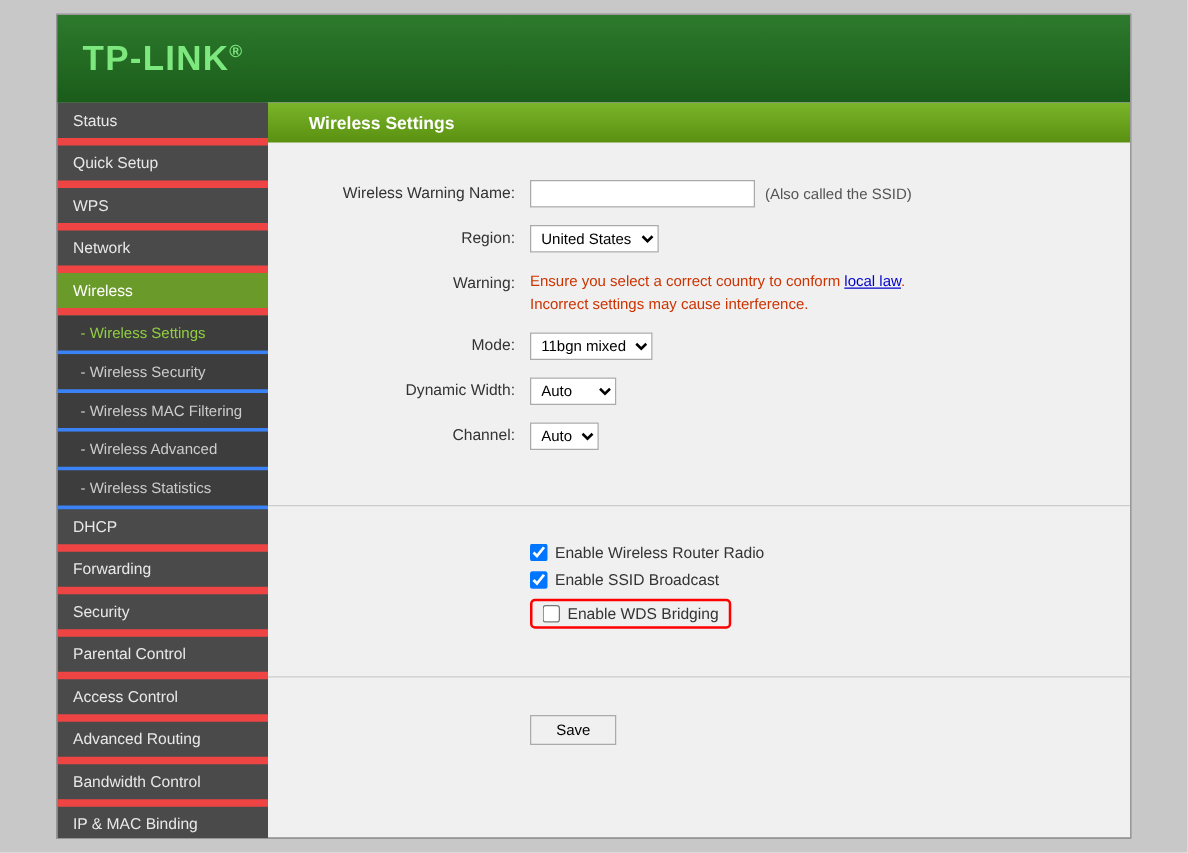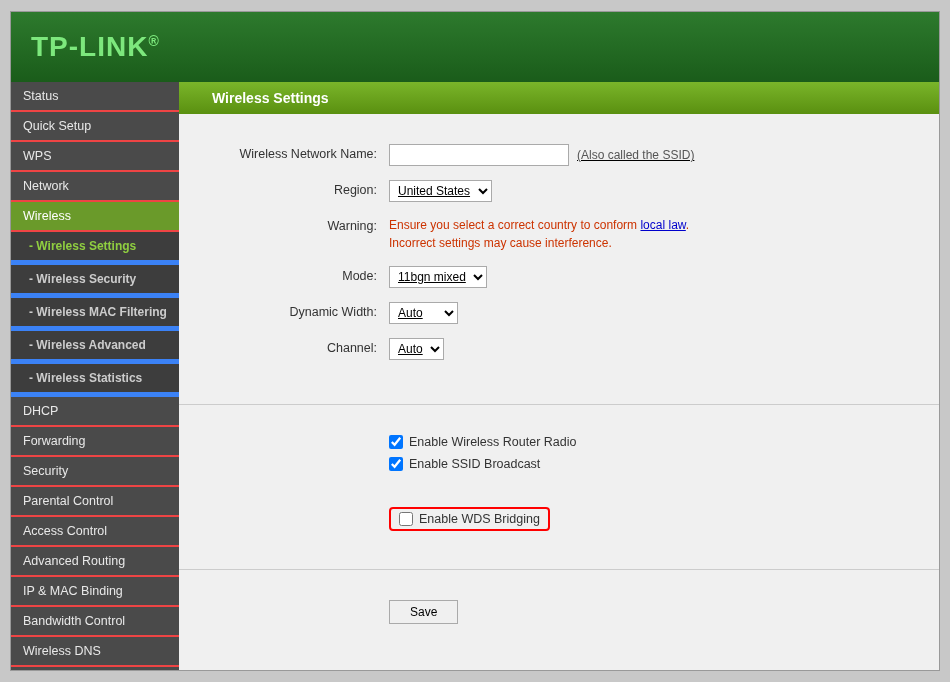--- a/index.html
+++ b/index.html
@@ -5,21 +5,21 @@
     * { margin: 0; padding: 0; box-sizing: border-box; }
     body {
       font-family: Arial, sans-serif;
       font-size: 13px;
       background: #c8c8c8;
       width: 950px;
       height: 682px;
       overflow: hidden;
     }
     .outer-frame {
-      width: 930px;
+      width: 860px;
       height: 660px;
       margin: 11px auto;
       border: 1px solid #999;
       background: #737373;
       display: flex;
       flex-direction: column;
     }
     
     .header {
       background: linear-gradient(to bottom, #2d7a2d, #1a5c1a);
@@ -51,34 +51,33 @@
       background: #4a4a4a;
       flex-shrink: 0;
       overflow-y: auto;
     }
     .sidebar-item {
       display: block;
       padding: 7px 12px;
       color: #e8e8e8;
       font-size: 12.5px;
       cursor: pointer;
-      border-bottom: 2px solid #ef4444;
+      border-bottom: 6px solid #ef4444;
       text-decoration: none;
     }
     .sidebar-item.active {
       background: #6a9a2a;
       color: #fff;
     }
     .sidebar-item.sub {
       padding-left: 18px;
       font-size: 12px;
       background: #3d3d3d;
       color: #ccc;
-      border-bottom: 5px solid #3b82f6;
-      font-weight: bold;
+      border-bottom: 3px solid #3b82f6;
     }
     .sidebar-item.sub.active-sub {
       color: #8fce40;
     }
     
     .main-content {
       flex: 1;
       background: #e8e8e8;
       overflow-y: auto;
       padding: 0;
@@ -122,27 +121,25 @@
       font-size: 12px;
       width: 180px;
       height: 22px;
     }
     select {
       border: 1px solid #aaa;
       padding: 2px 4px;
       font-size: 12px;
       height: 22px;
       background: #fff;
-      text-decoration: underline;
     }
     .ssid-row {
       display: flex;
       align-items: center;
       gap: 8px;
-      text-decoration: underline;
     }
     .ssid-note {
       color: #555;
       font-size: 12px;
     }
     .warning-text {
       color: #cc3300;
       font-size: 12px;
       line-height: 1.5;
     }
@@ -168,21 +165,20 @@
       height: 14px;
     }
     .wds-highlight {
       display: inline-flex;
       align-items: center;
       gap: 6px;
       border: 2px solid red;
       border-radius: 4px;
       padding: 3px 8px;
       background: transparent;
-      margin-top: 28px;
     }
     .save-row {
       padding: 10px 18px 10px 210px;
     }
     .save-btn {
       padding: 4px 20px;
       background: #f0f0f0;
       border: 1px solid #aaa;
       font-size: 12px;
       cursor: pointer;
@@ -211,35 +207,35 @@
       <a class="sidebar-item sub">- Wireless Security</a>
       <a class="sidebar-item sub">- Wireless MAC Filtering</a>
       <a class="sidebar-item sub">- Wireless Advanced</a>
       <a class="sidebar-item sub">- Wireless Statistics</a>
       <a class="sidebar-item">DHCP</a>
       <a class="sidebar-item">Forwarding</a>
       <a class="sidebar-item">Security</a>
       <a class="sidebar-item">Parental Control</a>
       <a class="sidebar-item">Access Control</a>
       <a class="sidebar-item">Advanced Routing</a>
+      <a class="sidebar-item">Bandwidth Control</a>
       <a class="sidebar-item">IP &amp; MAC Binding</a>
-      <a class="sidebar-item">Bandwidth Control</a>
       <a class="sidebar-item">Wireless DNS</a>
       <a class="sidebar-item">System Tools</a>
       <a class="sidebar-item">Logout</a>
     </nav>
 
     <div class="main-content">
       <div class="content-inner">
         <div class="section-title">Wireless Settings</div>
 
         <div class="form-area">
 
           <div class="form-row">
-            <div class="form-label">Wireless Network Name:</div>
+            <div class="form-label">Wireless Warning Name:</div>
             <div class="form-control-area">
               <div class="ssid-row">
                 <input type="text" style="">
                 <span class="ssid-note">(Also called the SSID)</span>
               </div>
             </div>
           </div>
 
           <div class="form-row">
             <div class="form-label">Region:</div>

